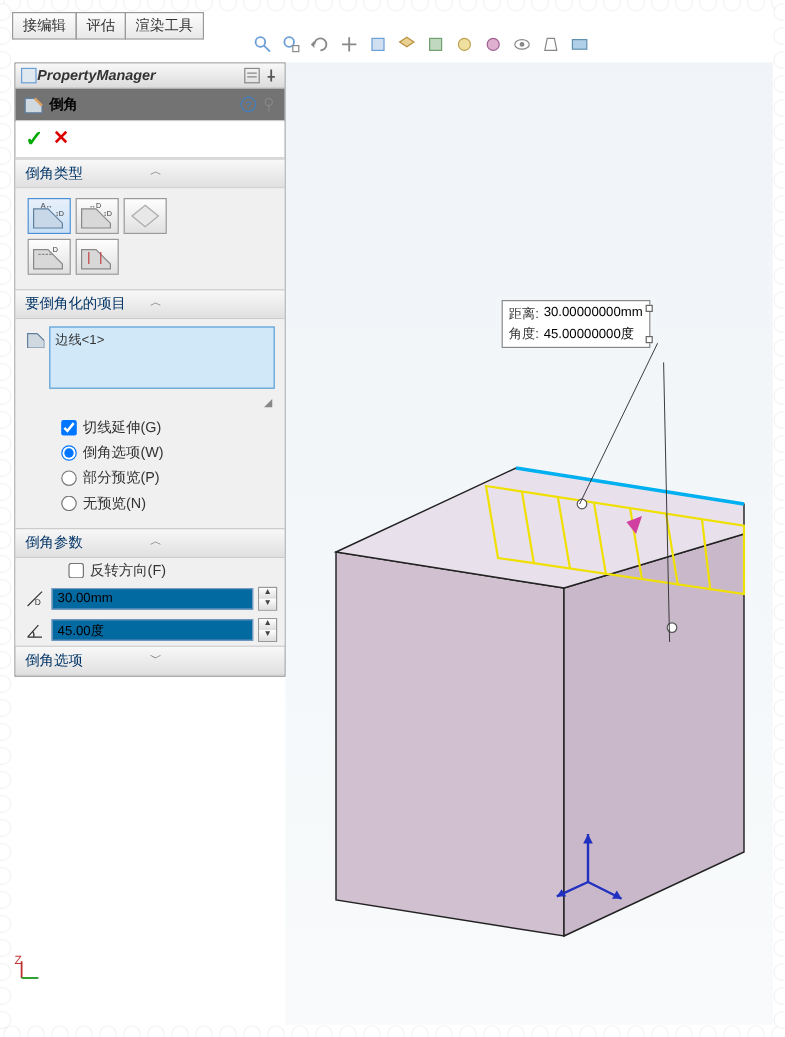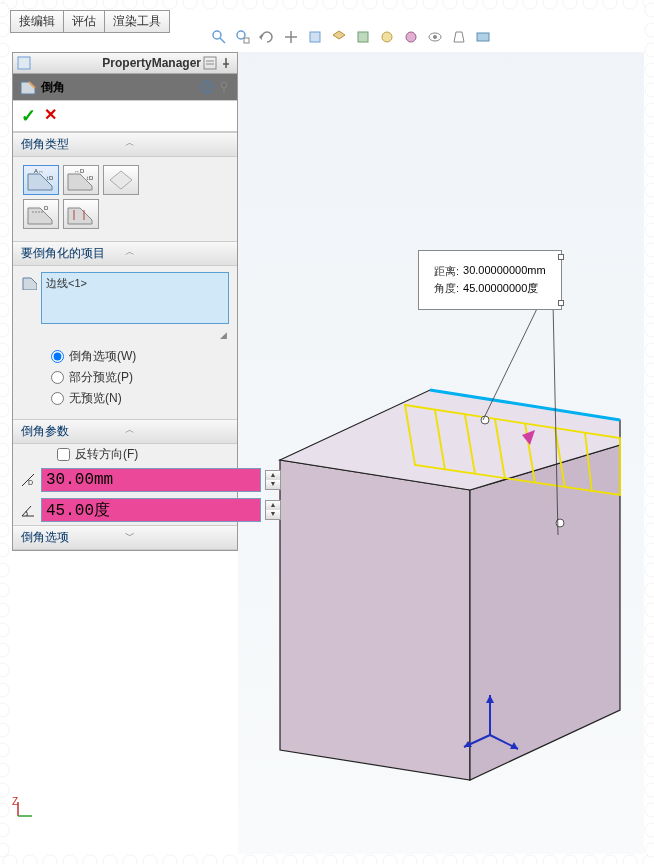--- a/index.html
+++ b/index.html
@@ -8,21 +8,21 @@
 .stamp-border { position: absolute; inset: 0; pointer-events: none; z-index: 100; }
 
 .tabs { position: absolute; top: 10px; left: 10px; display: flex; z-index: 50; }
 .tab { font-size: 12px; padding: 2px 8px; border: 1px solid #999; background: linear-gradient(#fdfdfd,#e8e8e8); margin-right: -1px; color: #333; }
 
 .toolbar-icons { position: absolute; top: 28px; left: 210px; display: flex; gap: 6px; }
 .tb-icon { width: 18px; height: 18px; display: flex; align-items: center; justify-content: center; }
 
 .panel { position: absolute; top: 52px; left: 12px; width: 226px; border: 1px solid #999; background: #f0f0f0; z-index: 40; }
 .panel-header { background: linear-gradient(#f8f8f8,#dcdcdc); border-bottom: 1px solid #aaa; display: flex; align-items: center; padding: 3px 4px; font-size: 12px; font-weight: bold; color: #333; position: relative; }
-.panel-header-title { flex: 1; text-align: right; }
+.panel-header-title { flex: 1; text-align: left; font-style: italic; }
 .panel-header-btn { width: 14px; height: 14px; margin-left: 2px; }
 
 .feature-row { display: flex; align-items: center; padding: 4px 6px; background: #737373; border-bottom: 1px solid #ccc; }
 .feature-icon { width: 18px; height: 18px; margin-right: 4px; }
 .feature-name { font-size: 12px; font-weight: bold; flex: 1; }
 .help-icon, .pin-icon { width: 14px; height: 14px; margin-left: 3px; }
 
 .ok-cancel { display: flex; gap: 8px; padding: 4px 8px; background: #fff; border-bottom: 1px solid #ccc; }
 .ok-btn { color: #0a0; font-size: 18px; font-weight: bold; cursor: pointer; }
 .cancel-btn { color: #d00; font-size: 16px; font-weight: bold; cursor: pointer; }
@@ -39,27 +39,27 @@
 
 .items-body { padding: 6px 8px 10px 8px; background: #f0f0f0; }
 .items-selectbox { background: #d0e8f8; border: 1px solid #5a9fd4; min-height: 52px; padding: 3px 4px; font-size: 11px; color: #333; margin-left: 22px; margin-bottom: 8px; }
 .edge-icon { width: 16px; height: 16px; }
 
 .option-row { display: flex; align-items: center; padding: 2px 8px 2px 30px; background: #f0f0f0; font-size: 12px; color: #333; }
 .option-row input { margin-right: 5px; }
 
 .param-row { display: flex; align-items: center; padding: 3px 6px; background: #f0f0f0; gap: 4px; }
 .param-icon { width: 20px; height: 20px; display: flex; align-items: center; justify-content: center; font-size: 10px; }
-.param-input { flex: 1; border: 1px solid #7a9ac0; background: #ec4899; font-size: 16px; padding: 2px 4px; font-family: Liberation Mono, monospace; }
+.param-input { flex: 1; border: 1px solid #7a9ac0; background: #0369a1; font-size: 11px; padding: 2px 4px; }
 .spinners { display: flex; flex-direction: column; border: 1px solid #999; }
 .spin { width: 14px; height: 9px; background: linear-gradient(#fefefe,#ddd); font-size: 7px; text-align: center; line-height: 8px; color: #444; }
 
 .viewport { position: absolute; top: 52px; left: 238px; right: 10px; bottom: 10px; background: linear-gradient(180deg, #f0f4f8 0%, #f8fafb 100%); z-index: 10; }
 
-.callout { position: absolute; top: 250px; left: 418px; background: #fff; border: 1px solid #888; font-size: 11px; padding: 12px; z-index: 60; }
+.callout { position: absolute; top: 250px; left: 418px; background: #fff; border: 1px solid #888; font-size: 11px; padding: 2px; z-index: 60; }
 .callout-row { display: flex; gap: 4px; padding: 1px 3px; }
 .callout-label { color: #333; }
 .callout-val { color: #000; }
 .callout-handle { position: absolute; width: 6px; height: 6px; background: #fff; border: 1px solid #666; }
 
 .model-svg { position: absolute; top: 270px; left: 260px; width: 380px; height: 520px; z-index: 20; }
 
 .watermark { position: absolute; bottom: 28px; right: 38px; font-size: 14px; color: rgba(180,180,180,0.7); text-align: center; line-height: 1.1; z-index: 5; }
 </style>
 </head>
@@ -229,20 +229,24 @@
     <div class="items-body">
       <div style="display:flex;">
         <svg class="edge-icon" width="18" height="18" style="margin-top:2px;">
             <polygon points="2,16 2,4 10,4 16,10 16,16" fill="#d0d8e0" stroke="#6080a0"></polygon>
           </svg>
         <div class="items-selectbox" style="flex:1;margin-left:4px;">
           <div>边线&lt;1&gt;</div>
         </div>
       </div>
       <div style="text-align:right;margin:-2px 2px 6px 0;font-size:9px;color:#888;">◢</div>
+      <div class="option-row">
+        <input type="checkbox" checked="" style="">
+        <span>切线延伸(G)</span>
+      </div>
       <div class="option-row">
         <input type="radio" name="pv" checked="" style="">
         <span>倒角选项(W)</span>
       </div>
       <div class="option-row">
         <input type="radio" name="pv" style="">
         <span>部分预览(P)</span>
       </div>
       <div class="option-row">
         <input type="radio" name="pv" style="">

